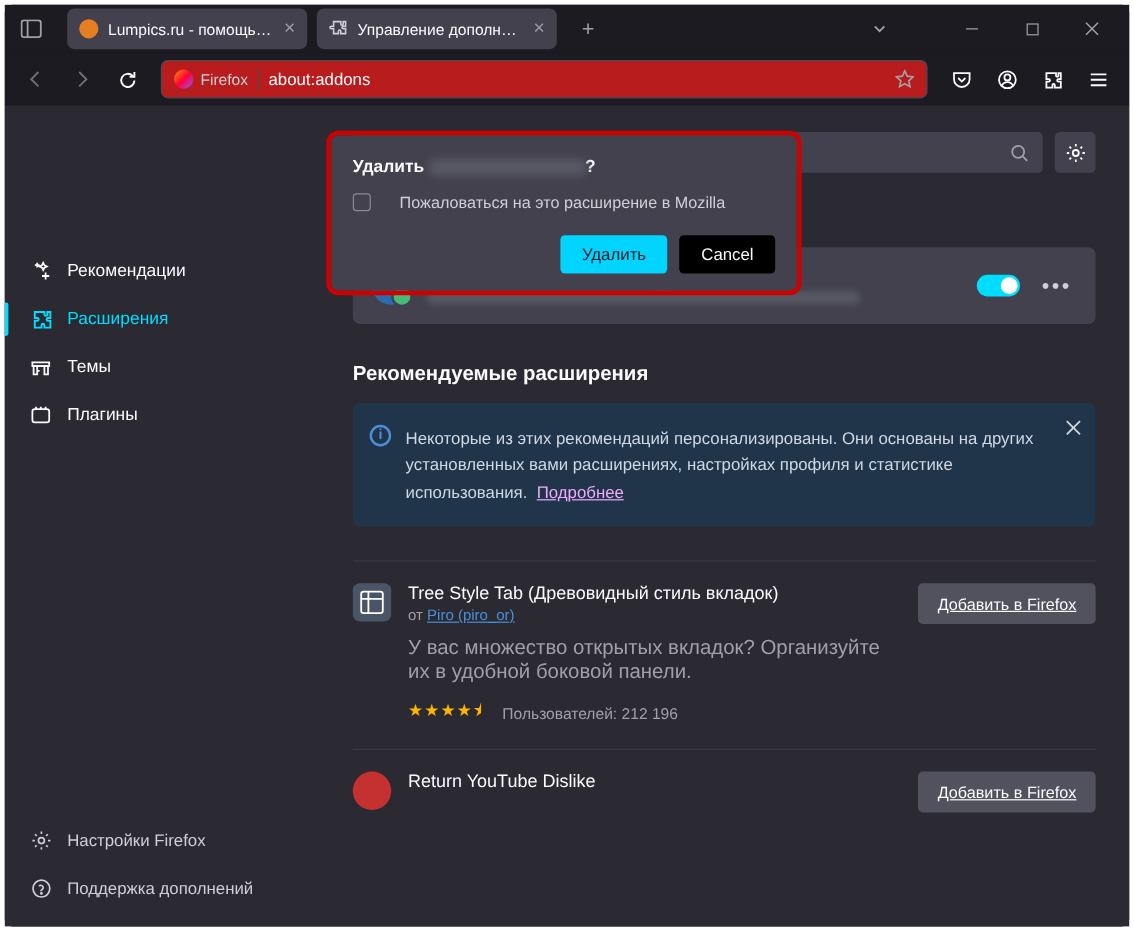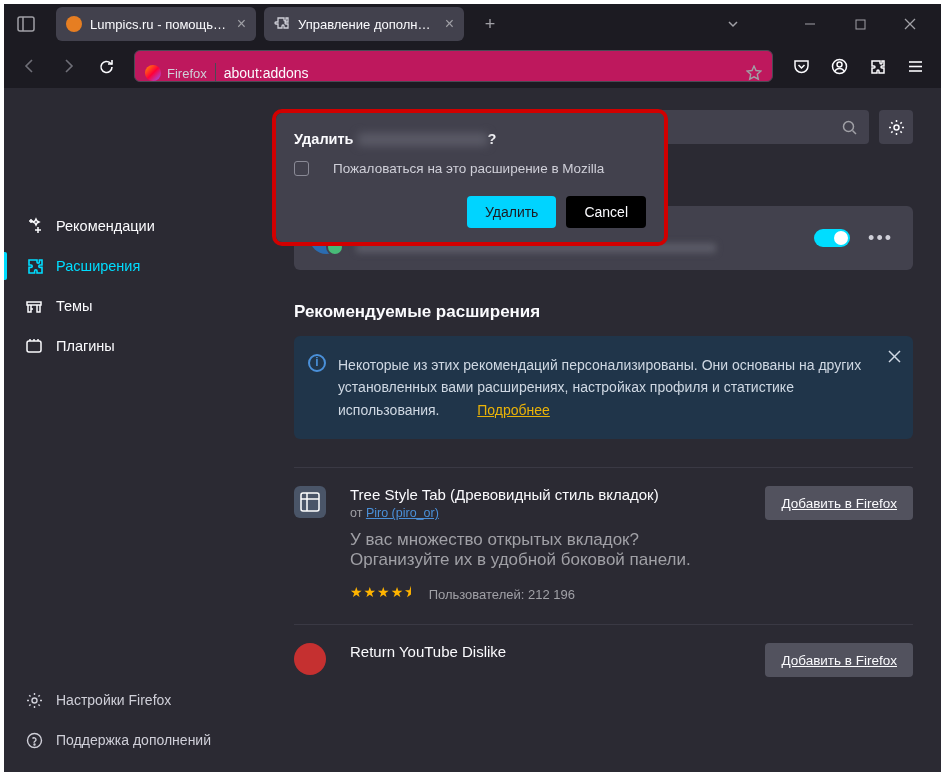--- a/index.html
+++ b/index.html
@@ -12,21 +12,21 @@
 .tab-icon.orange { background: #e67e22; border-radius: 50%; }
 .tab-label { white-space: nowrap; overflow: hidden; text-overflow: ellipsis; flex: 1; }
 .tab-close { margin-left: 8px; color: #a0a0a6; font-size: 16px; display: flex; }
 .new-tab { width: 28px; height: 28px; display: flex; align-items: center; justify-content: center; color: #a0a0a6; font-size: 18px; margin-left: 4px; }
 .titlebar-right { margin-left: auto; display: flex; align-items: center; gap: 4px; }
 .tb-chevron { width: 40px; height: 32px; display: flex; align-items: center; justify-content: center; color: #a0a0a6; margin-right: 30px; }
 .win-btn { width: 46px; height: 36px; display: flex; align-items: center; justify-content: center; color: #a0a0a6; }
 .toolbar { height: 44px; display: flex; align-items: center; padding: 0 10px; gap: 6px; background: #1c1b22; }
 .nav-btn { width: 32px; height: 32px; display: flex; align-items: center; justify-content: center; color: #6f6f78; border-radius: 4px; }
 .nav-btn.enabled { color: #fbfbfe; }
-.urlbar { flex: 1; height: 32px; background: #be185d; border: 1px solid #4a4a55; border-radius: 6px; display: flex; align-items: flex-end; padding: 0 10px; margin: 0 6px; }
+.urlbar { flex: 1; height: 32px; background: #b91c1c; border: 1px solid #4a4a55; border-radius: 6px; display: flex; align-items: center; padding: 0 10px; margin: 0 6px; }
 .ff-logo { width: 16px; height: 16px; background: linear-gradient(135deg, #ff9500, #ff0039, #9059ff); border-radius: 50%; margin-right: 6px; }
 .urlbar-label { color: #cfcfd8; font-size: 13px; margin-right: 8px; }
 .urlbar-sep { width: 1px; height: 18px; background: #4a4a55; margin-right: 8px; }
 .urlbar-url { color: #fbfbfe; font-size: 14px; flex: 1; }
 .urlbar-star { color: #a0a0a6; }
 .tool-icon { width: 32px; height: 32px; display: flex; align-items: center; justify-content: center; color: #fbfbfe; border-radius: 4px; }
 .content { flex: 1; display: flex; background: #2b2a33; overflow: hidden; }
 .left-nav { width: 262px; padding: 118px 0 0 0; display: flex; flex-direction: column; }
 .nav-item { height: 40px; display: flex; align-items: center; padding: 0 20px; font-size: 14.5px; color: #fbfbfe; gap: 12px; }
 .nav-item.active { color: #00ddff; position: relative; }
@@ -47,22 +47,22 @@
 .blur-line { height: 12px; background: #5a5a66; border-radius: 3px; filter: blur(3px); }
 .blur-line.w1 { width: 180px; margin-bottom: 8px; }
 .blur-line.w2 { width: 360px; height: 10px; }
 .blur-dot { width: 16px; height: 16px; background: #8a7a50; border-radius: 50%; filter: blur(3px); display:inline-block; margin-left:8px; }
 .toggle { width: 36px; height: 18px; background: #00ddff; border-radius: 10px; position: relative; }
 .toggle::after { content: ''; position: absolute; width: 14px; height: 14px; background: #fff; border-radius: 50%; top: 2px; right: 2px; }
 .more-dots { color: #cfcfd8; font-size: 18px; letter-spacing: 2px; padding: 0 4px; }
 .info-banner { background: #20354a; border-radius: 6px; padding: 18px 40px 18px 44px; position: relative; margin-bottom: 28px; font-size: 14px; line-height: 1.6; color: #cfd8e3; }
 .info-banner .ii { position: absolute; left: 14px; top: 18px; width: 18px; height: 18px; border: 2px solid #4a90d9; border-radius: 50%; color: #4a90d9; font-size: 12px; font-weight: bold; display: flex; align-items: center; justify-content: center; font-style: normal; }
 .info-banner .close { position: absolute; right: 12px; top: 14px; color: #cfd8e3; }
-.info-banner a { color: #eab308; text-decoration: underline; margin-left: 30px; }
-.rec-card { display: flex; gap: 24px; padding: 18px 0; border-top: 1px solid #3a3944; }
+.info-banner a { color: #f0abfc; text-decoration: underline; }
+.rec-card { display: flex; gap: 14px; padding: 18px 0; border-top: 1px solid #3a3944; }
 .rec-icon { width: 32px; height: 32px; background: #4a5568; border-radius: 6px; flex-shrink: 0; display: flex; align-items: center; justify-content: center; color: #fff; font-size: 10px; }
 .rec-icon.yt { background: #c53030; border-radius: 50%; }
 .rec-body { flex: 1; }
 .rec-title { font-size: 15px; font-weight: 500; color: #fbfbfe; margin-bottom: 3px; }
 .rec-author { font-size: 12.5px; color: #a0a0a6; margin-bottom: 10px; }
 .rec-author a { color: #4a90d9; text-decoration: underline; }
 .rec-desc { font-size: 17px; color: #a0a0a6; margin-bottom: 12px; }
 .rec-meta { display: flex; align-items: center; gap: 16px; font-size: 13px; color: #a0a0a6; }
 .stars { color: #ffb400; letter-spacing: 1px; font-size: 14px; }
 .add-btn { background: #52525e; color: #fbfbfe; border: none; padding: 8px 16px; border-radius: 4px; font-size: 13.5px; height: 34px; align-self: flex-start; text-decoration: underline; }

